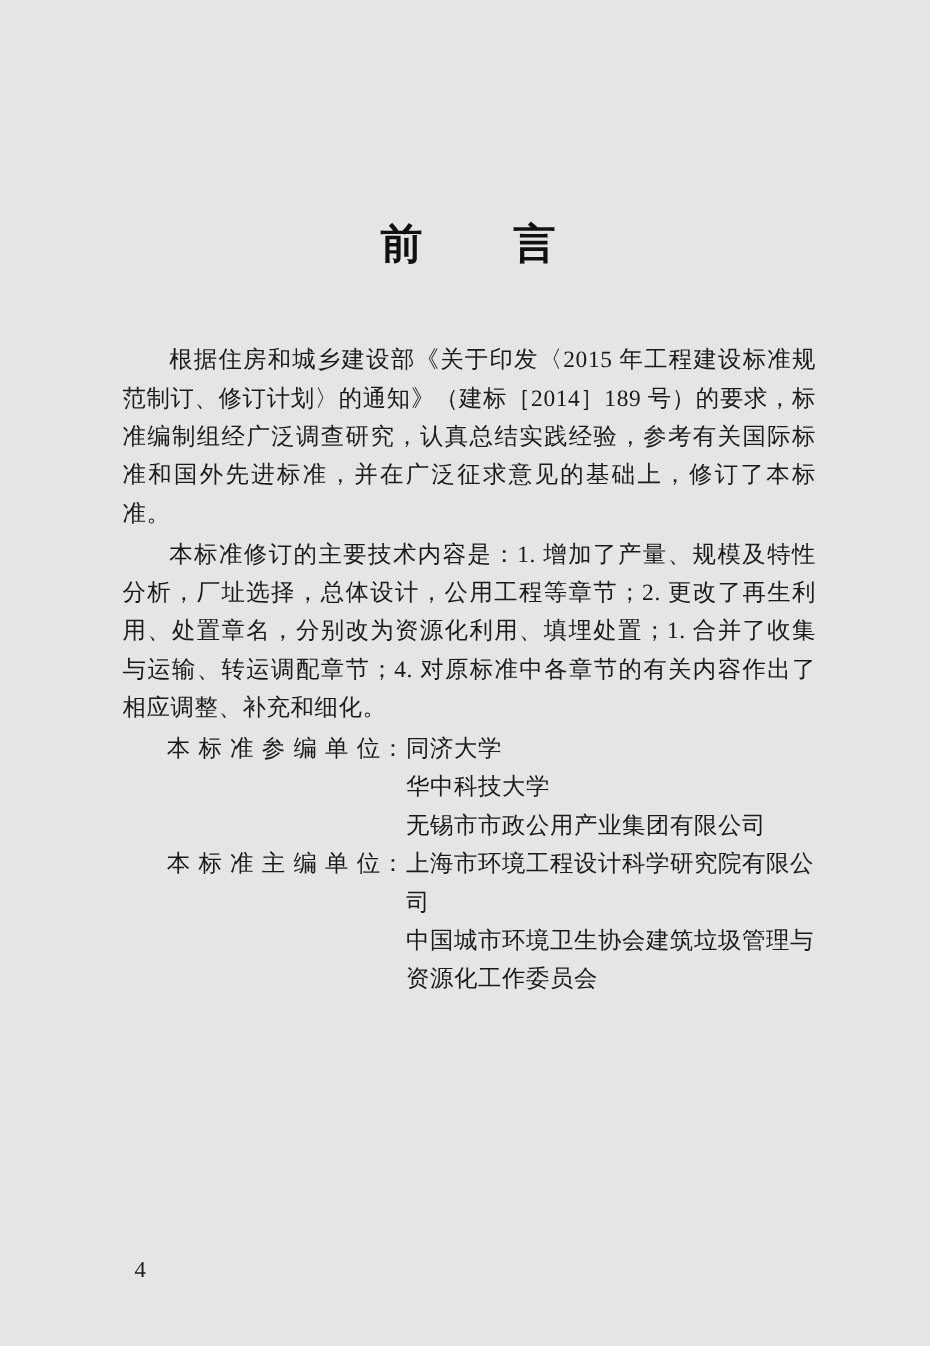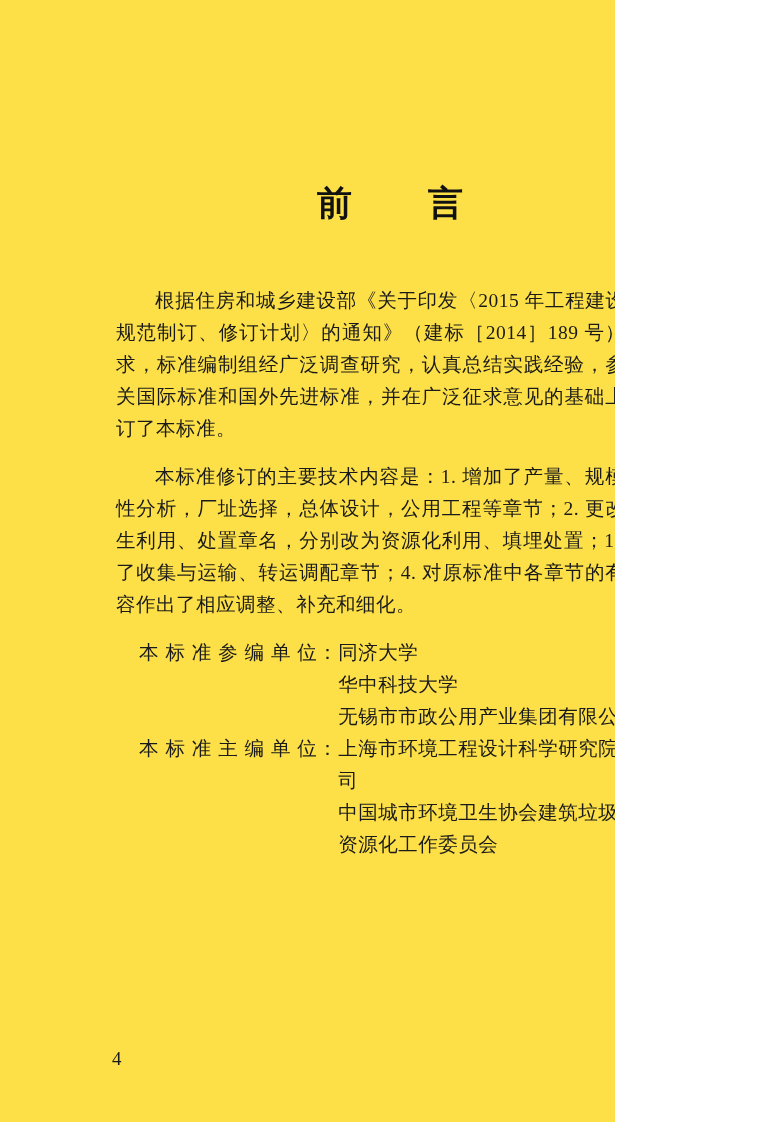--- a/index.html
+++ b/index.html
@@ -2,43 +2,43 @@
 <html><head>
 <meta charset="utf-8">
 <style>
   html, body {
     margin: 0;
     padding: 0;
     background: #ffffff;
   }
   .page {
     position: relative;
-    width: 615px;
+    width: 775px;
     height: 1122px;
-    background: #fde047;
+    background: #e5e5e5;
     font-family: "Liberation Serif", "DejaVu Serif", serif;
     color: #1a1a1a;
     overflow: hidden;
   }
   .content {
     position: absolute;
     left: 100px;
     top: 180px;
     width: 582px;
   }
   .doc-title {
     text-align: center;
     font-size: 35px;
     font-weight: bold;
     letter-spacing: 2px;
     margin: 0 0 58px 0;
     color: #111111;
   }
   .body-text p {
-    margin: 16px;
+    margin: 2px;
     font-size: 19.5px;
     line-height: 32px;
     text-align: justify;
     text-indent: 2em;
     letter-spacing: 0.5px;
   }
   .unit-block {
     display: flex;
     align-items: flex-start;
     padding-left: 39px; 

